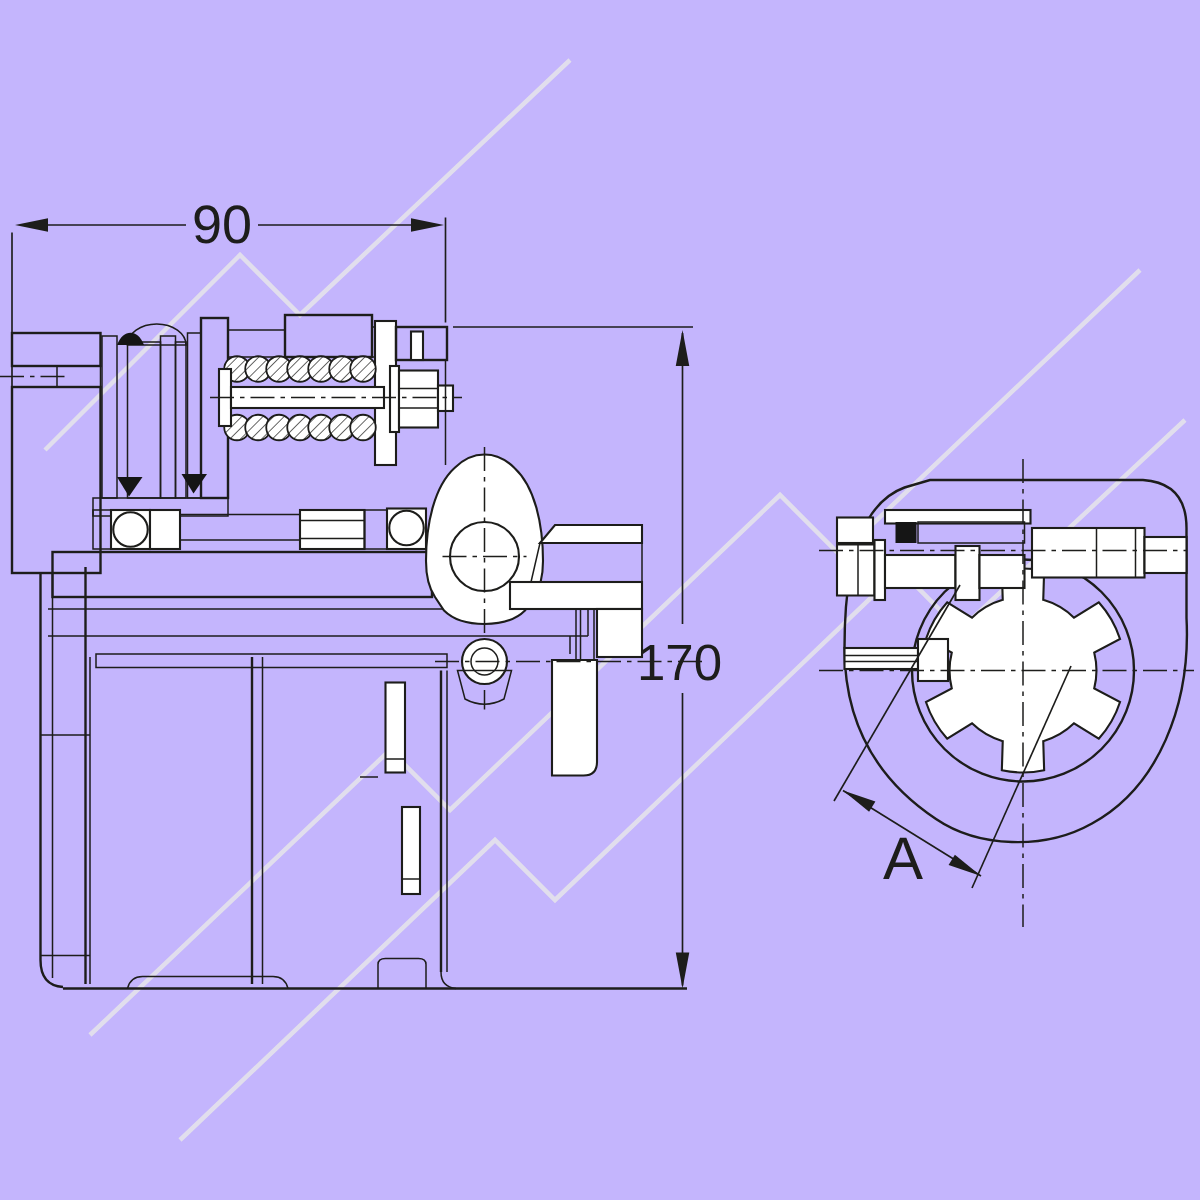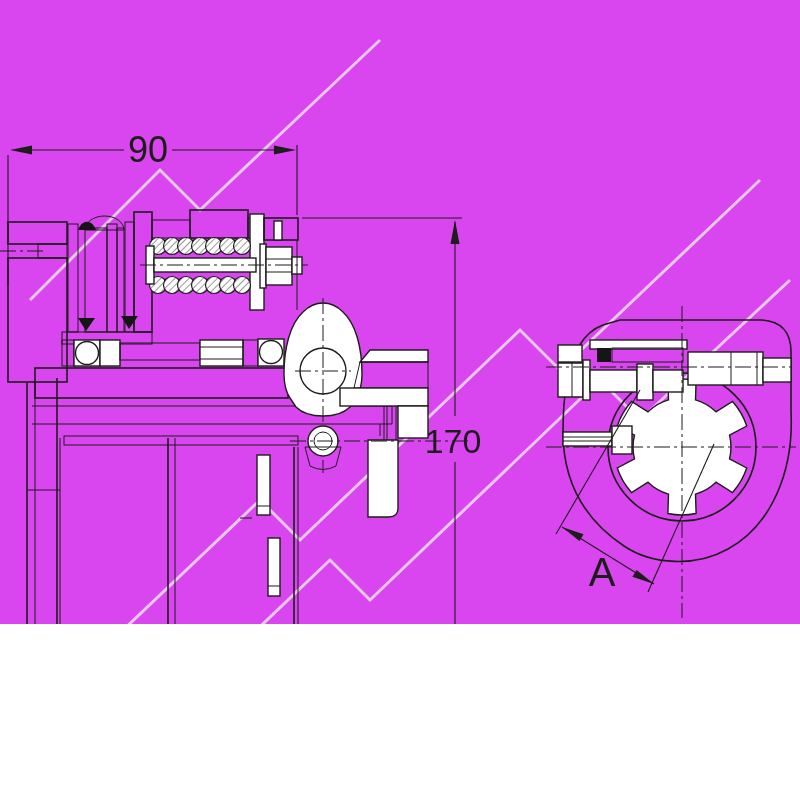--- a/index.html
+++ b/index.html
@@ -1,16 +1,16 @@
 <!DOCTYPE html>
 <html><head>
 <meta charset="utf-8">
 <style>
   html,body{margin:0;padding:0;background:#fff;}
-  .stage{width:800px;height:624px;position:relative;background:#d946ef;overflow:hidden;
+  .stage{width:800px;height:800px;position:relative;background:#c4b5fd;overflow:hidden;
          font-family:"Liberation Sans", sans-serif;}
   svg{display:block;}
   .dim-text{font-family:"Liberation Sans", sans-serif; fill:#1d1d1b;}
   .outline{fill:none;stroke:#1d1d1b;stroke-width:1.6;}
   .thin{fill:none;stroke:#1d1d1b;stroke-width:1;}
   .white{fill:#ffffff;stroke:#1d1d1b;stroke-width:1.4;}
   .dark{fill:#151515;stroke:none;}
   .dim{stroke:#1d1d1b;stroke-width:1.1;fill:none;}
   .dimarrow{fill:#1d1d1b;stroke:none;}
   .cl{stroke:#1d1d1b;stroke-width:1;fill:none;stroke-dasharray:16 4 3 4;}

